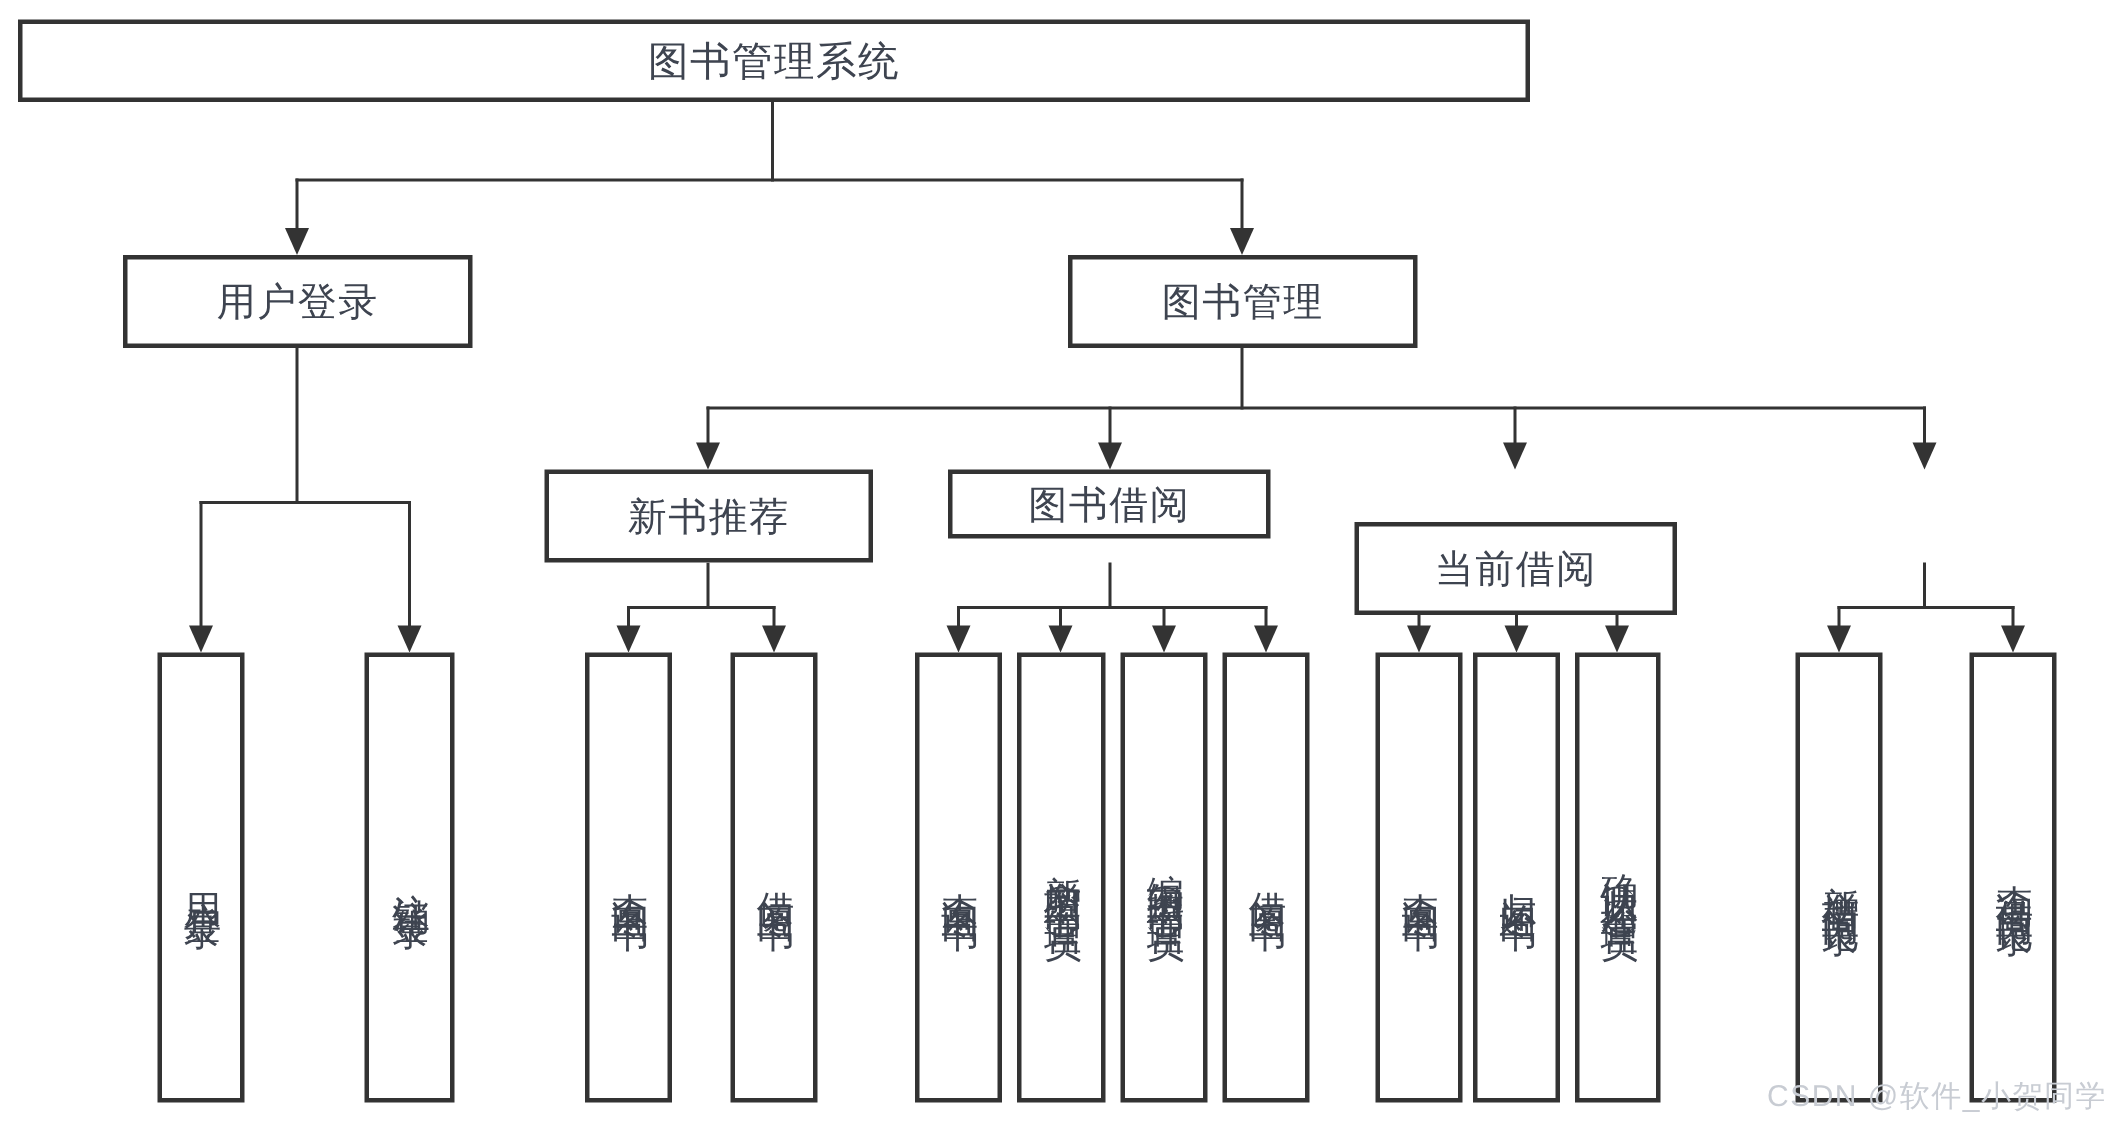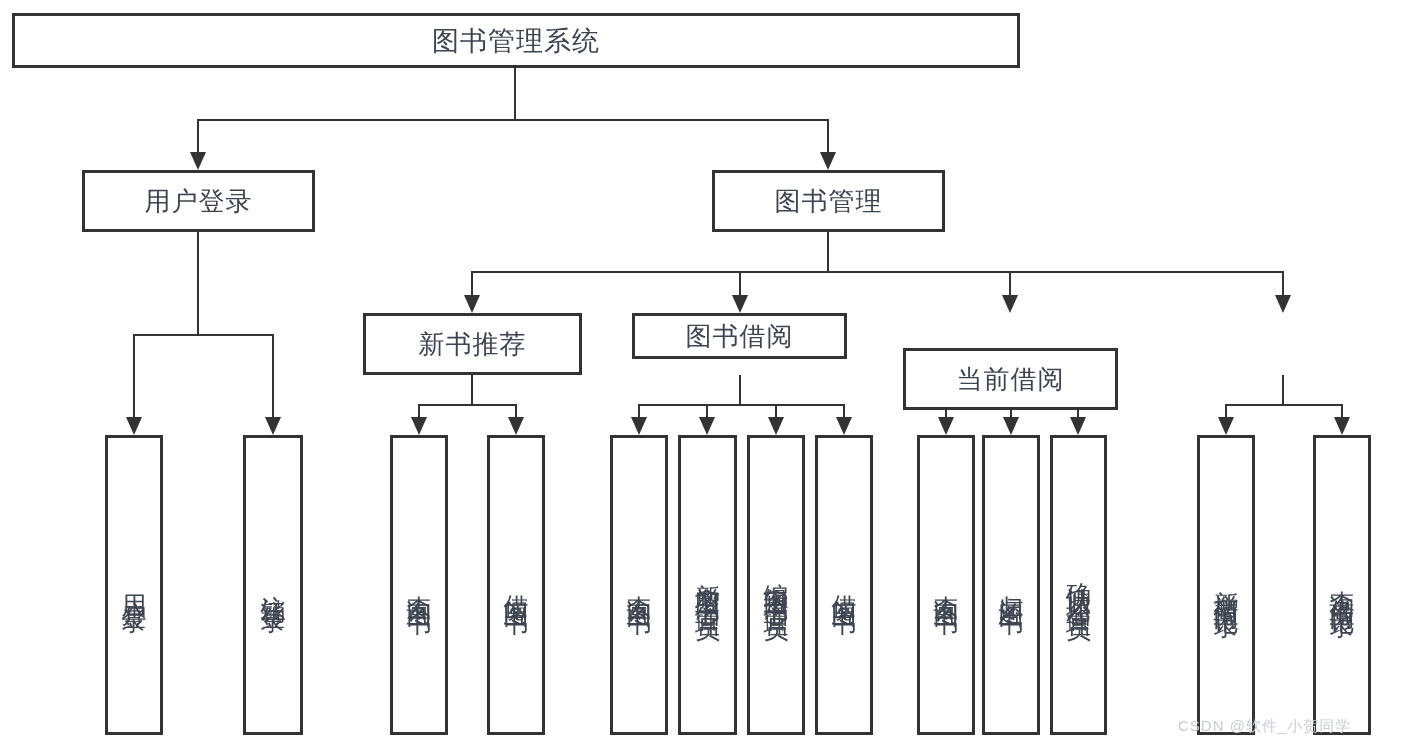--- a/index.html
+++ b/index.html
@@ -22,21 +22,21 @@
   .hline, .vline { position:absolute; background:#333333; z-index:1; }
   .hline { height:2px; }
   .vline { width:2px; }
   .arrowhead {
     position:absolute; width:0; height:0; z-index:1;
     border-left:8px solid transparent; border-right:8px solid transparent;
     border-top:18px solid #333333;
   }
   .watermark {
     position:absolute; left:1178px; top:717px; z-index:6;
-    color:#c8ccd3; font-size:15px; letter-spacing:1px; white-space:nowrap;
+    color:#c8ccd3; font-size:20px; letter-spacing:1px; white-space:nowrap;
   }
 </style>
 </head>
 <body>
 
 <div class="canvas">
 
   <div class="node h title" style="left:12px; top:13px; width:1008px; height:55px;">
     <span>图书管理系统</span>
   </div>

